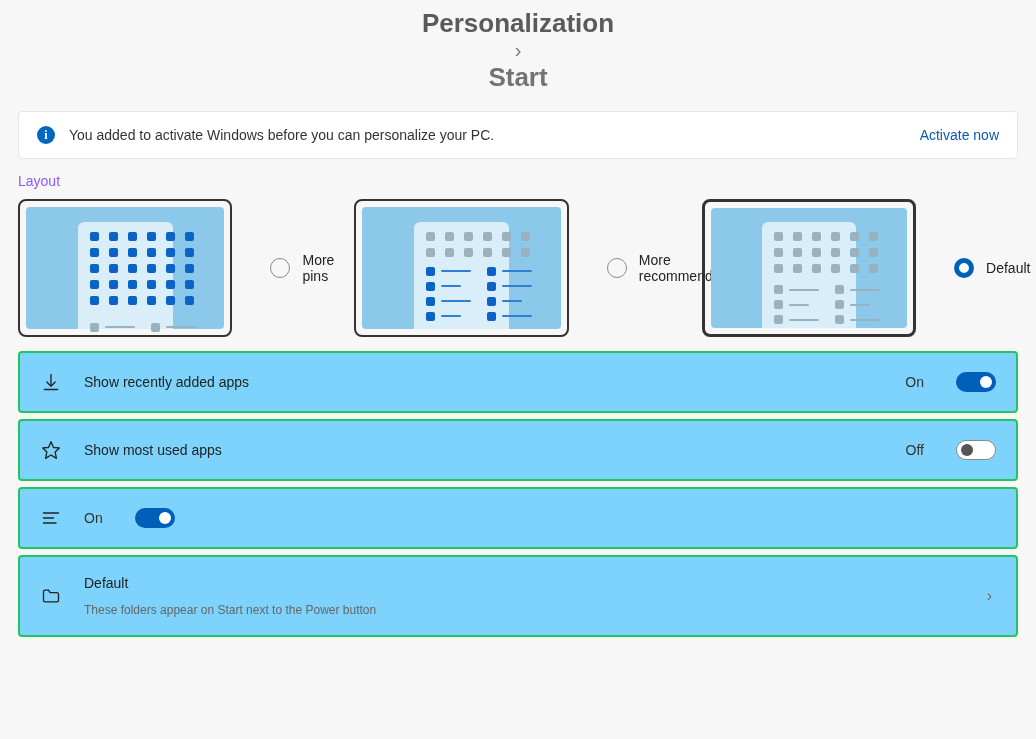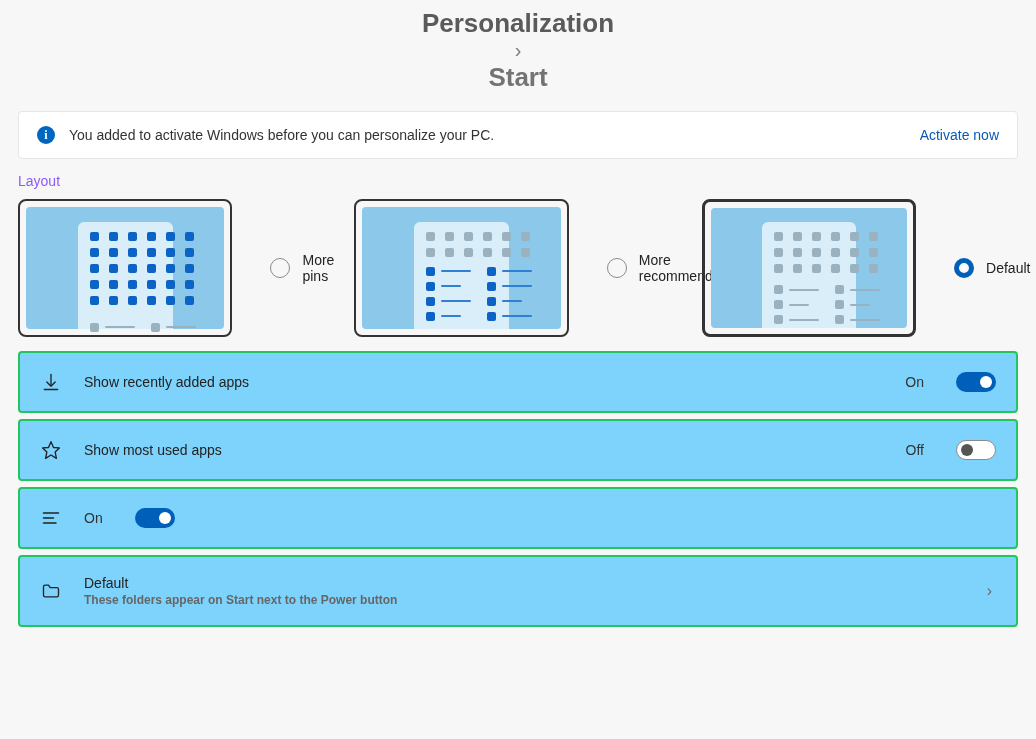--- a/index.html
+++ b/index.html
@@ -68,21 +68,21 @@
   .radio-label { color:#222; }
 
   .card {
     background:#7dd3fc; border:2px solid #22c55e; border-radius:4px;
     padding:18px 20px; margin-bottom:6px;
     display:flex; align-items:center; gap:22px;
   }
   .card .lead-icon { width:22px; height:22px; flex:none; display:flex; align-items:center; justify-content:center; }
   .card .texts { flex:1; }
   .card .title { color:#222; }
-  .card .sub { color:#666; font-size:12px; margin-top:2px;font-weight:bold; }
+  .card .sub { color:#666; font-size:12px; margin-top:12px; }
   .card .state-label { color:#333; margin-right:10px; }
 
   .toggle {
     width:40px; height:20px; border-radius:10px; position:relative; cursor:pointer;
   }
   .toggle.on { background:#005fb8; }
   .toggle.off { background:#fff; border:1px solid #8a8a8a; }
   .toggle .knob {
     position:absolute; top:50%; transform:translateY(-50%);
     width:12px; height:12px; border-radius:50%;

